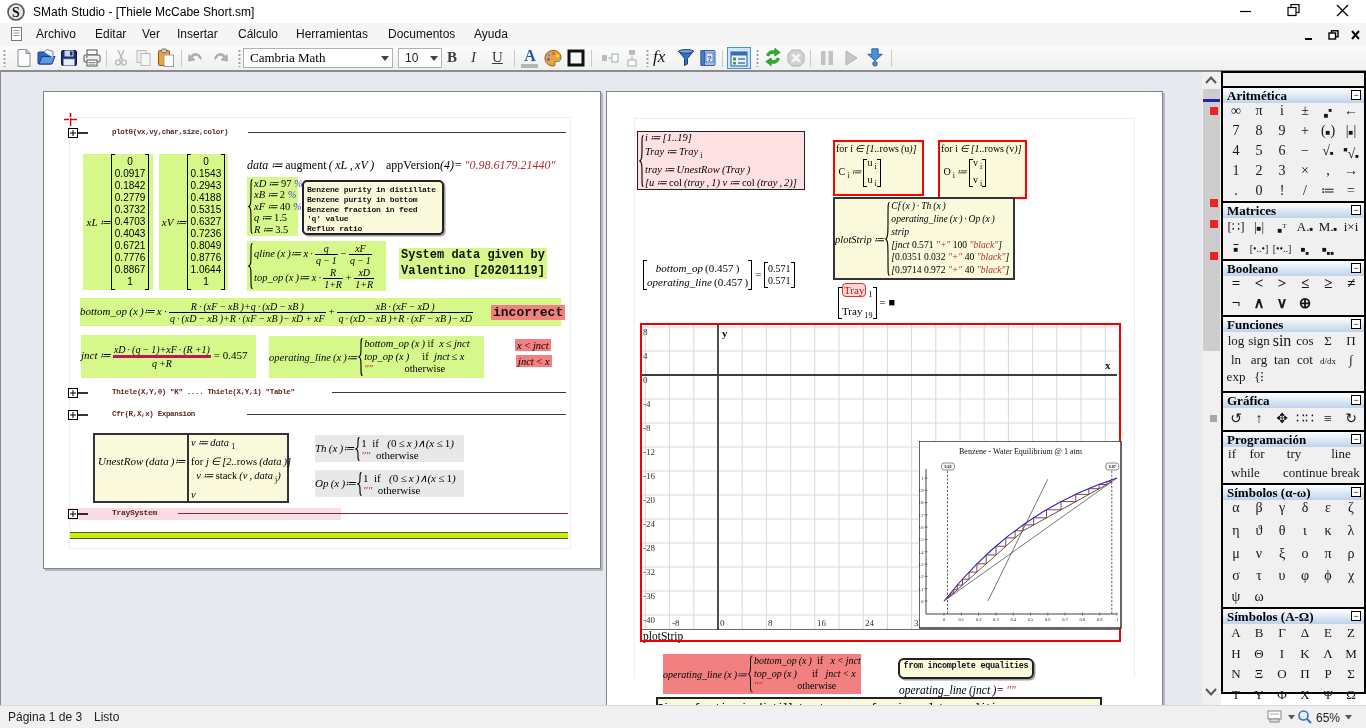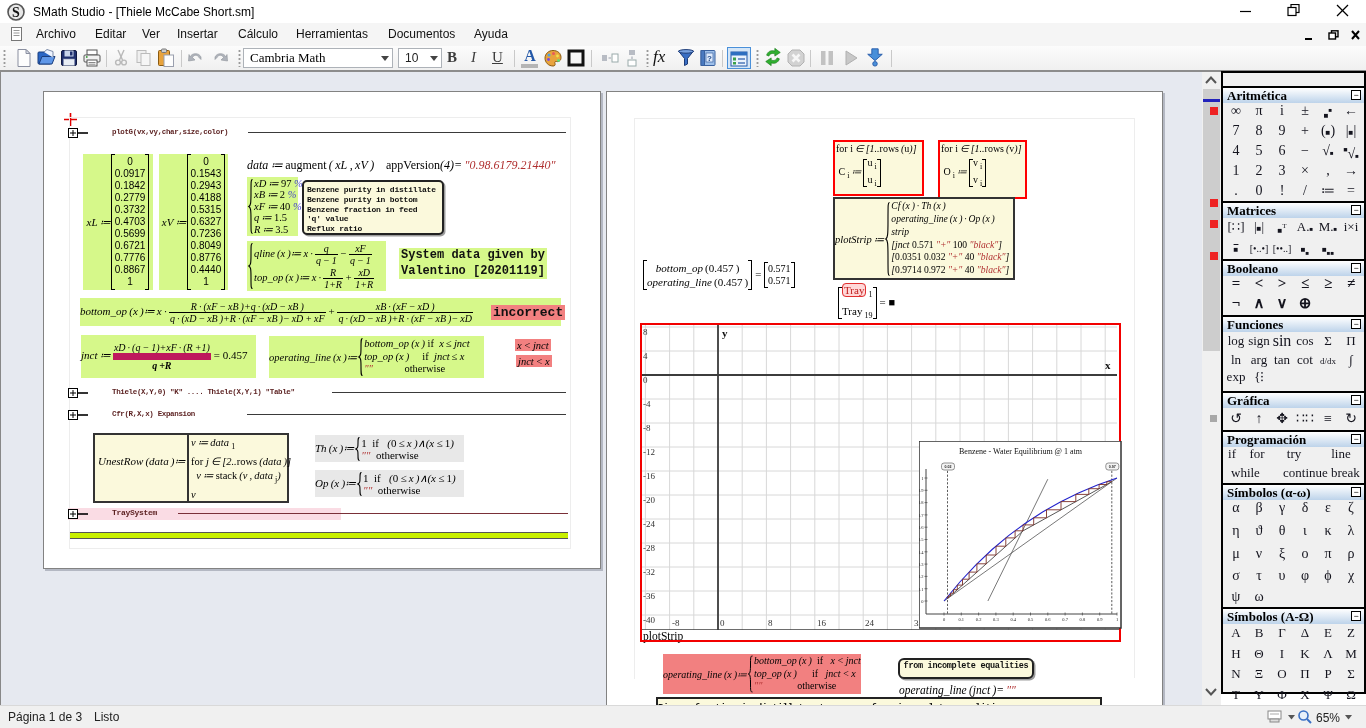--- a/index.html
+++ b/index.html
@@ -253,42 +253,42 @@
 <div style="position:absolute;left:39px;top:62px;width:70px;height:136px;background:#d6f88a;display:flex;align-items:center;justify-content:center;">
           <span class="m" style="font-size:11px;">xL ≔</span>
           <span style="display:inline-block;vertical-align:middle;width:3px;height:134px;border:1.2px solid #000;border-right:none;flex:none;"></span>
           <span style="display:inline-block;vertical-align:middle;text-align:center;font-size:10px;line-height:12.0px;font-style:normal;">
             <span style="display:block;">0</span>
             <span style="display:block;">0.0917</span>
             <span style="display:block;">0.1842</span>
             <span style="display:block;">0.2779</span>
             <span style="display:block;">0.3732</span>
             <span style="display:block;">0.4703</span>
-            <span style="display:block;">0.5699</span>
+            <span style="display:block;">0.4043</span>
             <span style="display:block;">0.6721</span>
             <span style="display:block;">0.7776</span>
             <span style="display:block;">0.8867</span>
             <span style="display:block;">1</span>
           </span>
           <span style="display:inline-block;vertical-align:middle;width:3px;height:134px;border:1.2px solid #000;border-left:none;flex:none;"></span>
         </div>
 <div style="position:absolute;left:115px;top:62px;width:69px;height:136px;background:#d6f88a;display:flex;align-items:center;justify-content:center;">
           <span class="m" style="font-size:11px;">xV ≔</span>
           <span style="display:inline-block;vertical-align:middle;width:3px;height:134px;border:1.2px solid #000;border-right:none;flex:none;"></span>
           <span style="display:inline-block;vertical-align:middle;text-align:center;font-size:10px;line-height:12.0px;font-style:normal;">
             <span style="display:block;">0</span>
             <span style="display:block;">0.1543</span>
             <span style="display:block;">0.2943</span>
             <span style="display:block;text-align:center;">0.4188</span>
             <span style="display:block;">0.5315</span>
             <span style="display:block;">0.6327</span>
             <span style="display:block;">0.7236</span>
             <span style="display:block;">0.8049</span>
             <span style="display:block;">0.8776</span>
-            <span style="display:block;">0.4440</span>
+            <span style="display:block;">1.0644</span>
             <span style="display:block;">1</span>
           </span>
           <span style="display:inline-block;vertical-align:middle;width:3px;height:134px;border:1.2px solid #000;border-left:none;flex:none;"></span>
         </div>
 <div style="position:absolute;left:203px;top:63px;"><span class="m">data ≔ <span style="font-style:normal;">augment</span> ( xL , xV )</span></div>
 <div style="position:absolute;left:342px;top:63px;"><span class="m"><span style="font-style:normal;">appVersion</span>(4)= <span style="color:#b03030;">″0.98.6179.21440″</span></span></div>
 <div style="position:absolute;left:203px;top:85px;width:51px;height:59px;background:#d6f88a;display:flex;align-items:center;">
           <svg width="7" height="55" viewBox="0 0 7 55" style="display:inline-block;vertical-align:middle;flex:none;">
             <path d="M5.5 0.5 C4 0.5 4 2 4 13.8 C4 24.8 3.6 26.5 1.8 27.5 C3.6 28.5 4 30.3 4 41.2 C4 53.0 4 54.5 5.5 54.5" fill="none" stroke="#000" stroke-width="1.1"></path>
           </svg>
@@ -309,21 +309,21 @@
             <span style="display:block;margin:1px 0;">qline (x )≔ x · <span style="display:inline-block;vertical-align:middle;text-align:center;font-size:10px;line-height:11px;"><span style="display:block;padding:0 1px;">q</span><span style="display:block;border-top:1px solid #000;padding:0 1px;">q − 1</span></span> − <span style="display:inline-block;vertical-align:middle;text-align:center;font-size:10px;line-height:11px;"><span style="display:block;padding:0 1px;">xF</span><span style="display:block;border-top:1px solid #000;padding:0 1px;">q − 1</span></span></span>
             <span style="display:block;margin:1px 0;">top_op (x )≔ x · <span style="display:inline-block;vertical-align:middle;text-align:center;font-size:10px;line-height:11px;"><span style="display:block;padding:0 1px;">R</span><span style="display:block;border-top:1px solid #000;padding:0 1px;">1+R</span></span> + <span style="display:inline-block;vertical-align:middle;text-align:center;font-size:10px;line-height:11px;"><span style="display:block;padding:0 1px;">xD</span><span style="display:block;border-top:1px solid #000;padding:0 1px;">1+R</span></span></span>
           </span>
         </div>
 <div style="position:absolute;left:355px;top:156px;background:#d6f88a;font-family:'Liberation Mono',monospace;font-weight:bold;font-size:12px;line-height:15.5px;color:#111;padding:0 2px;">System data given by<br>Valentino [20201119]</div>
 <div style="position:absolute;left:36px;top:206px;width:481px;height:28px;background:#d6f88a;display:flex;align-items:center;">
           <span class="m" style="font-size:11px;white-space:nowrap;">bottom_op (x )≔ x · <span style="display:inline-block;vertical-align:middle;text-align:center;font-size:10px;line-height:11px;"><span style="display:block;padding:0 1px;">R · (xF − xB )+q · (xD − xB )</span><span style="display:block;border-top:1px solid #000;padding:0 1px;">q · (xD − xB )+R · (xF − xB )− xD + xF</span></span> + <span style="display:inline-block;vertical-align:middle;text-align:center;font-size:10px;line-height:11px;"><span style="display:block;padding:0 1px;">xB · (xF − xD )</span><span style="display:block;border-top:1px solid #000;padding:0 1px;">q · (xD − xB )+R · (xF − xB )− xD</span></span></span>
         </div>
 <div style="position:absolute;left:447px;top:213px;background:#f28080;font-family:'Liberation Mono',monospace;font-weight:bold;font-size:13px;color:#111;padding:0 2px;">incorrect</div>
 <div style="position:absolute;left:37px;top:243px;width:175px;height:43px;background:#d6f88a;display:flex;align-items:center;">
-          <span class="m" style="font-size:11px;">jnct ≔ <span style="display:inline-block;vertical-align:middle;text-align:center;font-size:10px;line-height:11px;"><span style="display:block;padding:0 1px;">xD · (q − 1)+xF · (R +1)</span><span style="display:block;border-top:7px solid #be185d;padding:0 1px;font-weight:bold;">q +R</span></span> = <span style="font-style:normal;">0.457</span></span>
+          <span class="m" style="font-size:11px;">jnct ≔ <span style="display:inline-block;vertical-align:middle;text-align:center;font-size:10px;line-height:11px;"><span style="display:block;padding:0 1px;">xD · (q − 1)+xF · (R +1)</span><span style="display:block;border-top:3px solid #be185d;padding:0 1px;">q +R</span></span> = <span style="font-style:normal;">0.457</span></span>
         </div>
 <div style="position:absolute;left:225px;top:244px;width:215px;height:42px;background:#d6f88a;display:flex;align-items:center;">
           <span class="m" style="font-size:10.5px;flex:none;">operating_line (x )≔</span>
           <svg width="7" height="38" viewBox="0 0 7 38" style="display:inline-block;vertical-align:middle;flex:none;">
             <path d="M5.5 0.5 C4 0.5 4 2 4 9.5 C4 17.1 3.6 18.0 1.8 19.0 C3.6 20.0 4 20.9 4 28.5 C4 36.0 4 37.5 5.5 37.5" fill="none" stroke="#000" stroke-width="1.1"></path>
           </svg>
           <span class="m" style="display:inline-block;vertical-align:middle;font-size:10.5px;line-height:12.5px;">
             <span style="display:block;">bottom_op (x )&nbsp;<span style="font-style:normal;">if</span>&nbsp;&nbsp;x ≤ jnct</span>
             <span style="display:block;">top_op (x )&nbsp;&nbsp;&nbsp;&nbsp;&nbsp;<span style="font-style:normal;">if</span>&nbsp;&nbsp;jnct ≤ x</span>
             <span style="display:block;"><span style="color:#b03030;">″″</span>&nbsp;&nbsp;&nbsp;&nbsp;&nbsp;&nbsp;&nbsp;&nbsp;&nbsp;&nbsp;&nbsp;&nbsp;<span style="font-style:normal;">otherwise</span></span>
@@ -385,20 +385,31 @@
           <line x1="10" y1="5" x2="20" y2="5" stroke="#000" stroke-width="1.6"></line>
         </svg>
 <div style="position:absolute;left:68px;top:416px;font-family:'Liberation Mono',monospace;font-weight:bold;font-size:8px;color:#5a1f1f;letter-spacing:-0.3px;">TraySystem</div>
 <div style="position:absolute;left:134px;top:421px;width:390px;border-top:1.6px solid #7a3038;"></div>
 <div style="position:absolute;left:26px;top:440px;width:498px;height:5px;background:#c8f000;border-top:1.2px solid #555;border-bottom:1.2px solid #555;"></div>
       </div>
     <div class="page" id="page2" style="left:605px;top:19px;width:555px;height:614px;">
         <div style="position:absolute;left:27px;top:26px;width:500px;height:560px;border-top:1px solid #ededed;border-left:1px solid #ededed;"></div>
 <div style="position:absolute;left:527px;top:26px;height:560px;border-left:1px solid #ededed;"></div>
 <div style="position:absolute;left:36px;top:168px;"><span class="m" style="font-size:11px;"><span style="display:inline-block;vertical-align:middle;width:3px;height:28px;border:1.2px solid #000;border-right:none;flex:none;"></span><span style="display:inline-block;vertical-align:middle;text-align:center;font-size:11px;line-height:14px;font-style:normal;"><span style="display:block;"><i>bottom_op</i> (0.457 )</span><span style="display:block;"><i>operating_line</i> (0.457 )</span></span><span style="display:inline-block;vertical-align:middle;width:3px;height:28px;border:1.2px solid #000;border-left:none;flex:none;"></span> = <span style="display:inline-block;vertical-align:middle;width:3px;height:24px;border:1.2px solid #000;border-right:none;flex:none;"></span><span style="display:inline-block;vertical-align:middle;text-align:center;font-size:10px;line-height:12px;font-style:normal;"><span style="display:block;">0.571</span><span style="display:block;">0.571</span></span><span style="display:inline-block;vertical-align:middle;width:3px;height:24px;border:1.2px solid #000;border-left:none;flex:none;"></span></span></div>
+<div style="position:absolute;left:30px;top:39px;width:168px;height:59px;background:#ffe1e4;border:1.5px solid #222;display:flex;align-items:center;box-sizing:border-box;">
+          <svg width="7" height="52" viewBox="0 0 7 52" style="display:inline-block;vertical-align:middle;flex:none;">
+            <path d="M5.5 0.5 C4 0.5 4 2 4 13.0 C4 23.4 3.6 25.0 1.8 26.0 C3.6 27.0 4 28.6 4 39.0 C4 50.0 4 51.5 5.5 51.5" fill="none" stroke="#000" stroke-width="1.1"></path>
+          </svg>
+          <span class="m" style="display:inline-block;vertical-align:middle;font-size:10.5px;line-height:13.5px;white-space:nowrap;">
+            <span style="display:block;">i ≔ [1..19]</span>
+            <span style="display:block;">Tray ≔ Tray <sub style="font-size:8px;font-style:normal;">i</sub></span>
+            <span style="display:block;">tray ≔ UnestRow (Tray )</span>
+            <span style="display:block;">[u ≔ <span style="font-style:normal;">col</span> (tray , 1)&nbsp;v ≔ <span style="font-style:normal;">col</span> (tray , 2)]</span>
+          </span>
+        </div>
 <div style="position:absolute;left:226px;top:48px;width:91px;height:56px;background:#fbf9dc;border:2px solid #f00;padding:1px 1px;box-sizing:border-box;overflow:hidden;"><span class="m" style="font-size:10px;line-height:12px;"><span style="display:block;"><span style="font-style:normal;">for</span>&nbsp;<span style="font-style:normal;">i</span> ∈ [1..<span style="font-style:normal;">rows</span> (<span style="font-style:normal;">u</span>)]</span><span style="display:block;margin-top:1px;">&nbsp;<span style="font-style:normal;">C</span> <sub style="font-size:8px;font-style:normal;">i</sub> ≔ <span style="display:inline-block;vertical-align:middle;width:3px;height:26px;border:1.2px solid #000;border-right:none;flex:none;"></span><span style="display:inline-block;vertical-align:middle;text-align:center;font-size:10px;line-height:13px;font-style:normal;"><span style="display:block;"><span style="font-style:normal;">u</span> <sub style="font-size:8px;font-style:normal;">i</sub></span><span style="display:block;"><span style="font-style:normal;">u</span> <sub style="font-size:8px;font-style:normal;">i</sub></span></span><span style="display:inline-block;vertical-align:middle;width:3px;height:26px;border:1.2px solid #000;border-left:none;flex:none;"></span></span></span></div>
 <div style="position:absolute;left:331px;top:48px;width:89px;height:59px;background:#fbf9dc;border:2px solid #f00;padding:1px 1px;box-sizing:border-box;overflow:hidden;"><span class="m" style="font-size:10px;line-height:12px;"><span style="display:block;"><span style="font-style:normal;">for</span>&nbsp;<span style="font-style:normal;">i</span> ∈ [1..<span style="font-style:normal;">rows</span> (<span style="font-style:normal;">v</span>)]</span><span style="display:block;margin-top:1px;">&nbsp;<span style="font-style:normal;">O</span> <sub style="font-size:8px;font-style:normal;">i</sub> ≔ <span style="display:inline-block;vertical-align:middle;width:3px;height:26px;border:1.2px solid #000;border-right:none;flex:none;"></span><span style="display:inline-block;vertical-align:middle;text-align:center;font-size:10px;line-height:13px;font-style:normal;"><span style="display:block;"><span style="font-style:normal;">v</span> <sub style="font-size:8px;font-style:normal;">i</sub></span><span style="display:block;"><span style="font-style:normal;">v</span> <sub style="font-size:8px;font-style:normal;">i</sub></span></span><span style="display:inline-block;vertical-align:middle;width:3px;height:26px;border:1.2px solid #000;border-left:none;flex:none;"></span></span></span></div>
 <div style="position:absolute;left:226px;top:105px;width:182px;height:83px;background:#fbf9dc;border:2px solid #333;display:flex;align-items:center;box-sizing:border-box;">
           <span class="m" style="font-size:10.5px;flex:none;">plotStrip ≔</span>
           <svg width="7" height="74" viewBox="0 0 7 74" style="display:inline-block;vertical-align:middle;flex:none;">
             <path d="M5.5 0.5 C4 0.5 4 2 4 18.5 C4 33.3 3.6 36.0 1.8 37.0 C3.6 38.0 4 40.7 4 55.5 C4 72.0 4 73.5 5.5 73.5" fill="none" stroke="#000" stroke-width="1.1"></path>
           </svg>
           <span class="m" style="display:inline-block;vertical-align:middle;font-size:9.6px;line-height:12.8px;white-space:nowrap;">
             <span style="display:block;">Cf (x ) · Th (x )</span>
             <span style="display:block;">operating_line (x ) · Op (x )</span>

